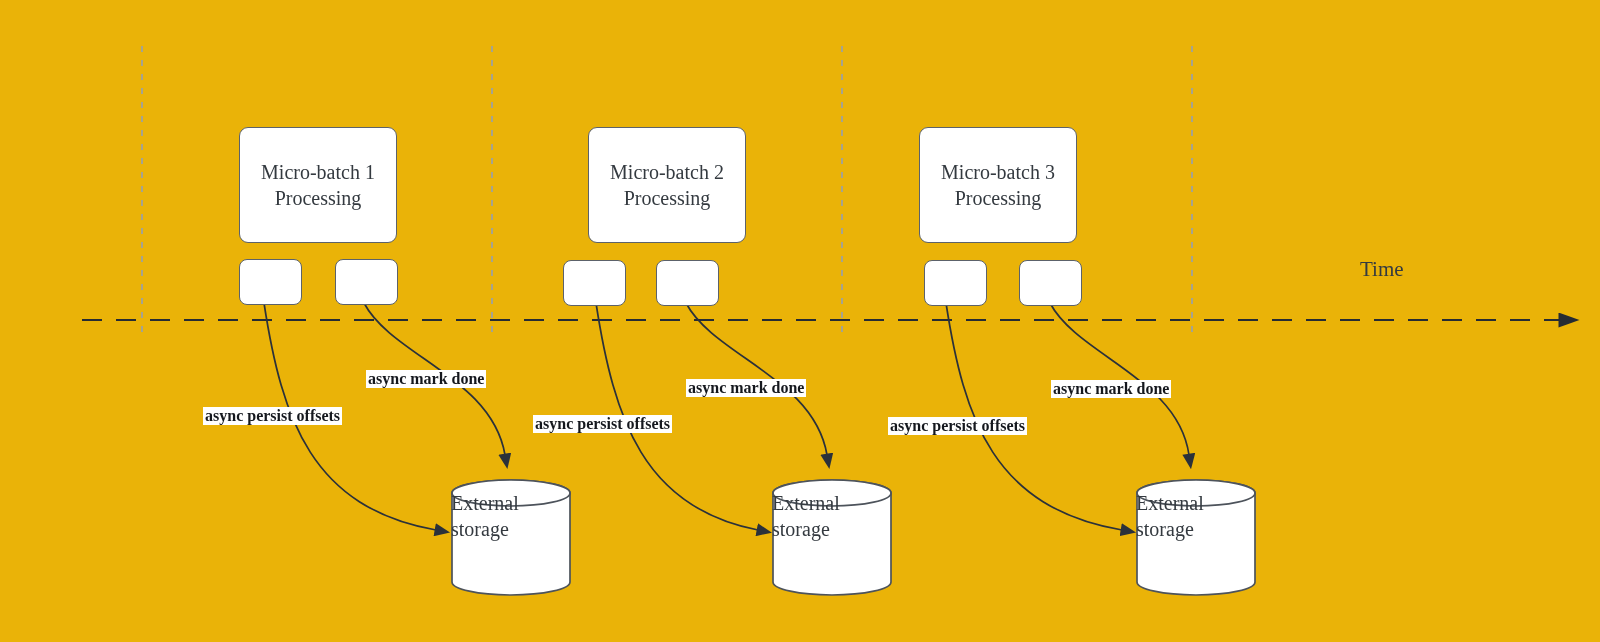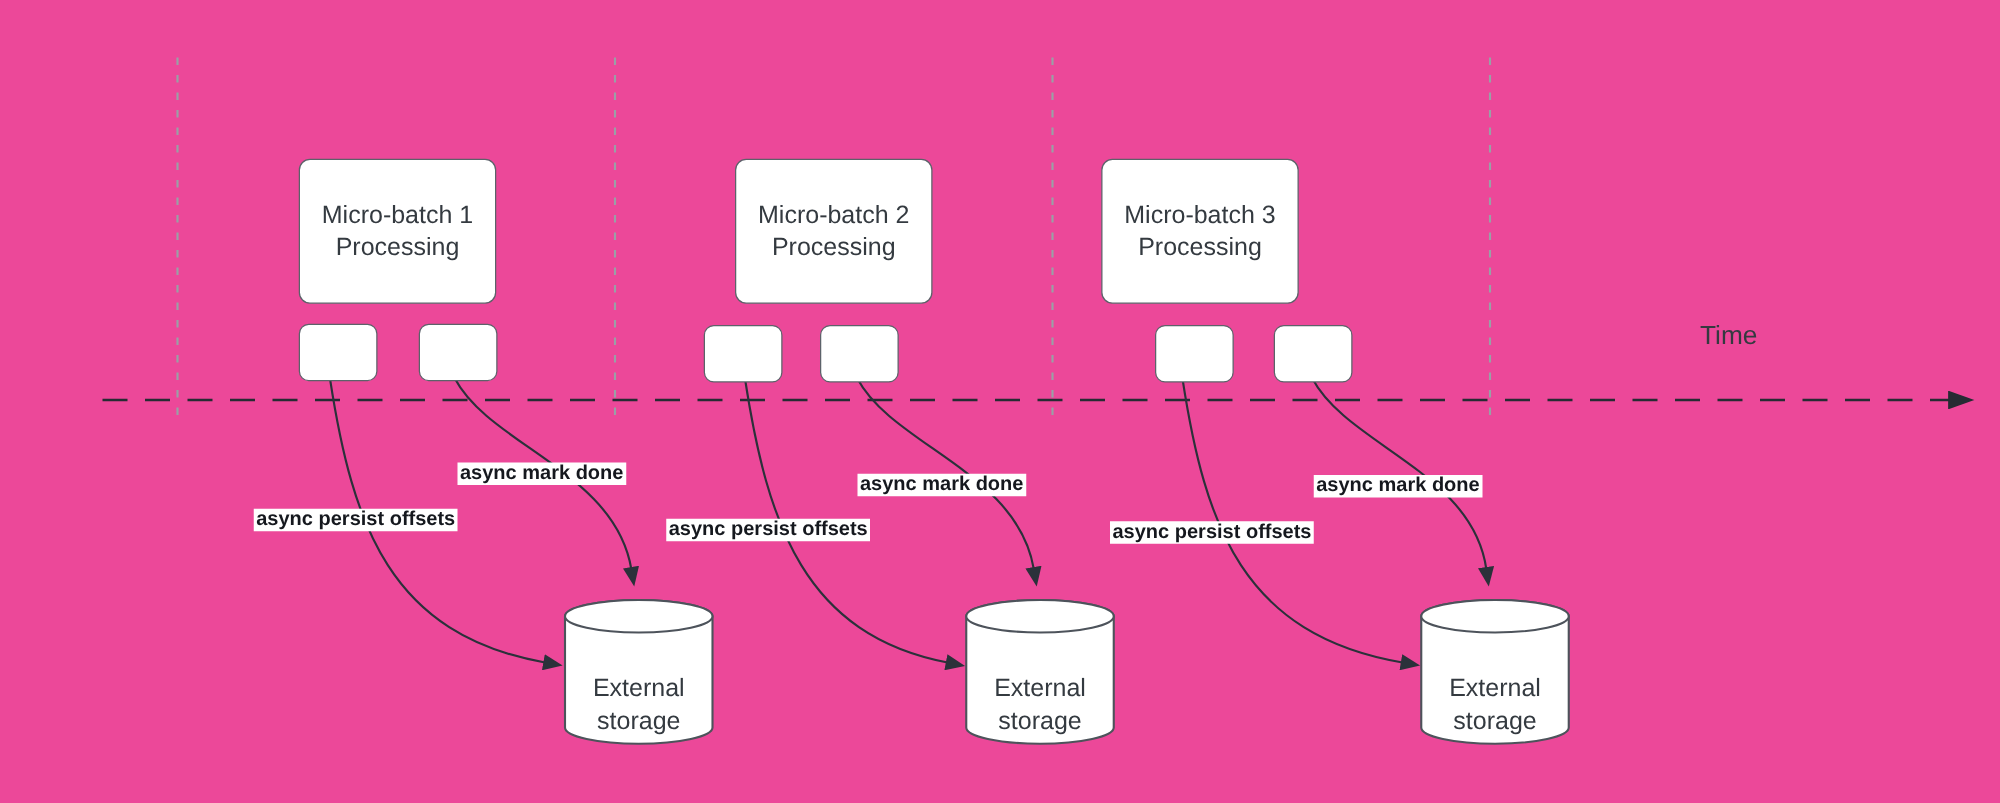--- a/index.html
+++ b/index.html
@@ -1,38 +1,38 @@
 <!DOCTYPE html>
 <html><head>
 <meta charset="utf-8">
 <style>
   html,body{margin:0;padding:0;background:#fff;}
   .canvas{
     position:relative;
     width:1600px;height:642px;
-    background:#ec4899;
-    font-family:Liberation Sans, sans-serif;
+    background:#eab308;
+    font-family:Liberation Serif, serif;
     overflow:hidden;
   }
   .layer-svg{position:absolute;left:0;top:0;width:1600px;height:642px;z-index:1;}
 
   
   .mb-box{
     position:absolute;
     width:156px;height:114px;
     background:#ffffff;
     border:1.5px solid #5c626a;
     border-radius:9px;
     display:flex;flex-direction:column;align-items:center;justify-content:center;
     color:#343a40;font-size:20px;line-height:26px;text-align:center;
     z-index:2;
   }
   .mb-box.g1{left:239px;top:127px;}
   .mb-box.g2{left:560px;top:127px;margin-left:28px;}
-  .mb-box.g3{left:881px;top:127px;text-align:right;}
+  .mb-box.g3{left:919px;top:127px;text-align:right;}
 
   
   .task-box{
     position:absolute;
     width:61px;height:44px;
     background:#ffffff;
     border:1.5px solid #5c626a;
     border-radius:8px;
     z-index:2;
   }
@@ -53,22 +53,22 @@
   .lbl-persist.g1{left:203px;top:407px;}
   .lbl-mark.g1{left:366px;top:370px;}
   .lbl-persist.g2{left:533px;top:415px;}
   .lbl-mark.g2{left:686px;top:379px;}
   .lbl-persist.g3{left:888px;top:417px;}
   .lbl-mark.g3{left:1051px;top:380px;}
 
   
   .storage-text{
     position:absolute;
-    width:120px;top:538px;
-    text-align:center;color:#343a40;
+    width:120px;top:490px;
+    text-align:left;color:#343a40;
     font-size:20px;line-height:26px;
     z-index:2;
   }
   .storage-text.g1{left:451px;}
   .storage-text.g2{left:772px;}
   .storage-text.g3{left:1136px;}
 
   
   .time-label{
     position:absolute;left:1360px;top:257px;

